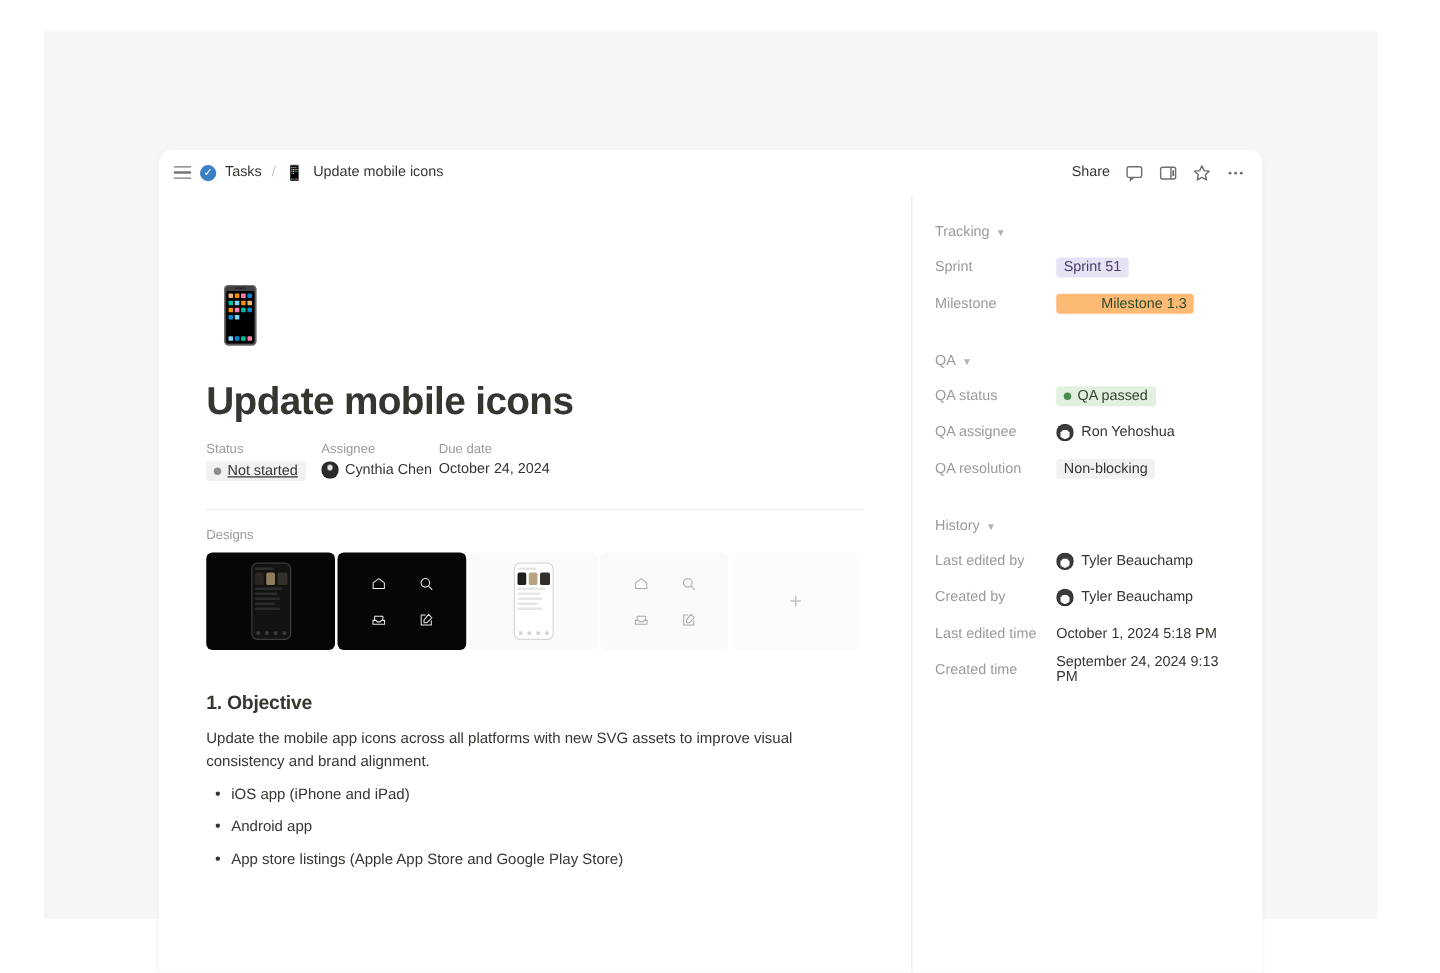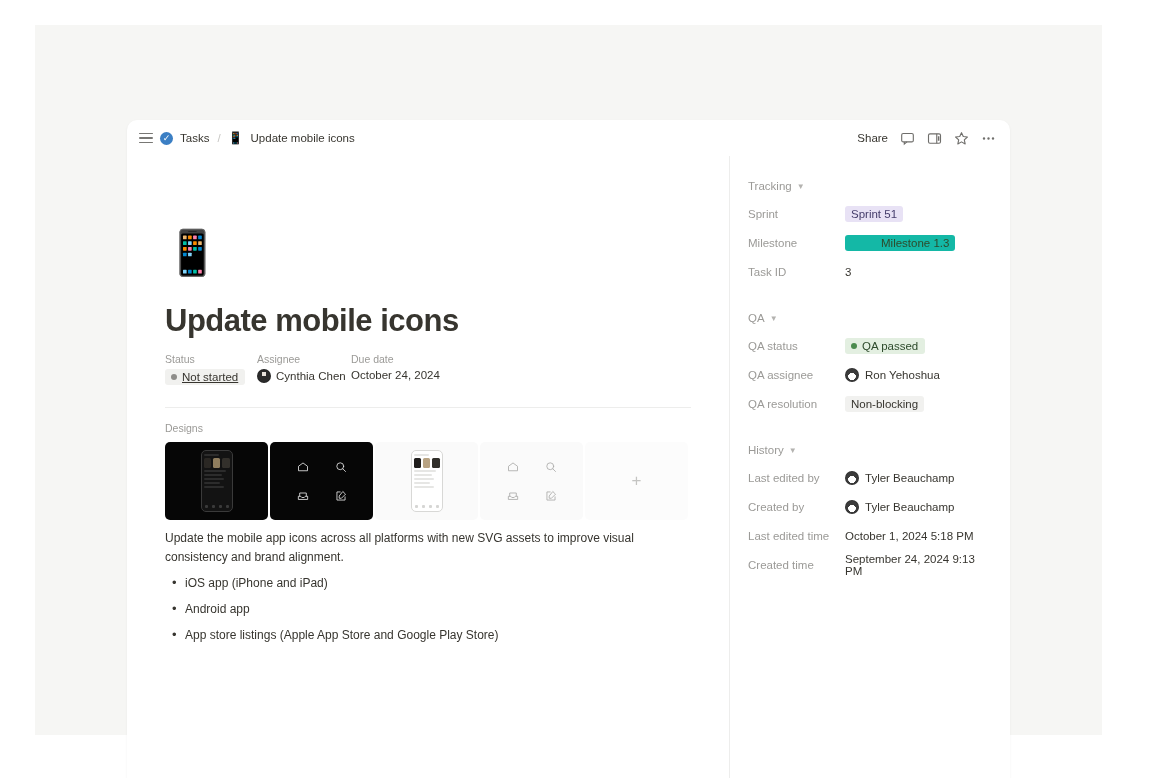--- a/index.html
+++ b/index.html
@@ -159,21 +159,21 @@
     display: flex; align-items: center; gap: 5px;
     font-size: 11.5px; color: #9b9a97; margin-bottom: 10px; cursor: pointer;
   }
   .sec-head .chev { font-size: 8px; color: #b4b3b0; }
   .sec { margin-bottom: 28px; }
   .row { display: flex; align-items: center; min-height: 24px; margin-bottom: 5px; }
   .row-key { width: 97px; flex: none; font-size: 11.5px; color: #9b9a97; }
   .row-val { font-size: 11.5px; color: #37352f; display: flex; align-items: center; gap: 6px; }
   .tag { border-radius: 3px; padding: 2px 6px; font-size: 11.5px; display: inline-block; }
   .tag-purple { background: #e8e2f5; color: #453d6b; }
-  .tag-green  { background: #14b8a6; color: #2d4a2b; padding-left: 36px; }
+  .tag-green  { background: #fdba74; color: #2d4a2b; padding-left: 36px; }
   .tag-red    { background: #fbe5e0; color: #5d2b21; }
   .tag-gray   { background: #f1f1ef; color: #37352f; }
   .tag-dotgreen {
     background: #e3efe1; color: #2d4a2b;
     display: inline-flex; align-items: center; gap: 5px; padding: 2px 7px 2px 6px;
   }
 </style>
 </head>
 <body>
 
@@ -357,20 +357,21 @@
                 </svg>
             </span>
           </div>
         </div>
 
         <div class="card add">
           <span>+</span>
         </div>
       </div>
 
+      <h2 class="h2">1. Objective</h2>
       <p class="para">Update the mobile app icons across all platforms with new SVG assets to improve visual consistency and brand alignment.</p>
 
       <ul class="bullets">
         <li>iOS app (iPhone and iPad)</li>
         <li>Android app</li>
         <li>App store listings (Apple App Store and Google Play Store)</li>
       </ul>
     </div>
 
     <div class="side">
@@ -385,24 +386,20 @@
           <span class="row-val">
             <span class="tag tag-purple">Sprint 51</span>
           </span>
         </div>
         <div class="row">
           <span class="row-key">Milestone</span>
           <span class="row-val">
             <span class="tag tag-green">Milestone 1.3</span>
           </span>
         </div>
-        <div class="row">
-          <span class="row-key">Task ID</span>
-          <span class="row-val">3</span>
-        </div>
       </div>
 
       <div class="sec">
         <div class="sec-head">
           <span>QA</span>
           <span class="chev">▼</span>
         </div>
         <div class="row">
           <span class="row-key">QA status</span>
           <span class="row-val">

